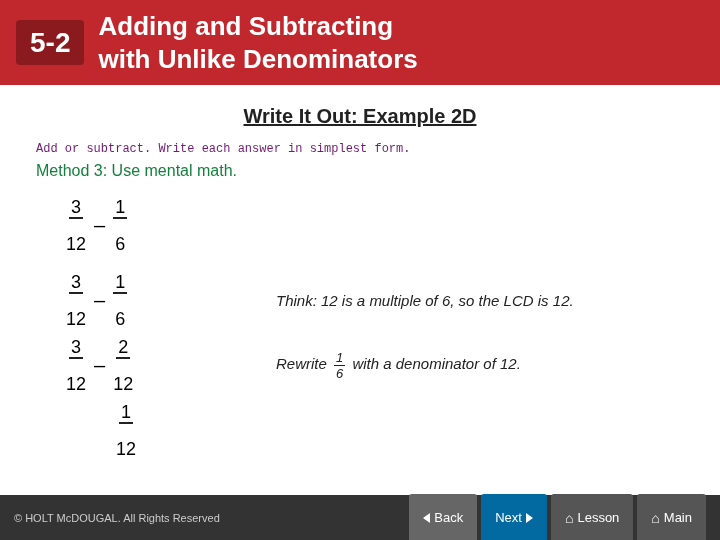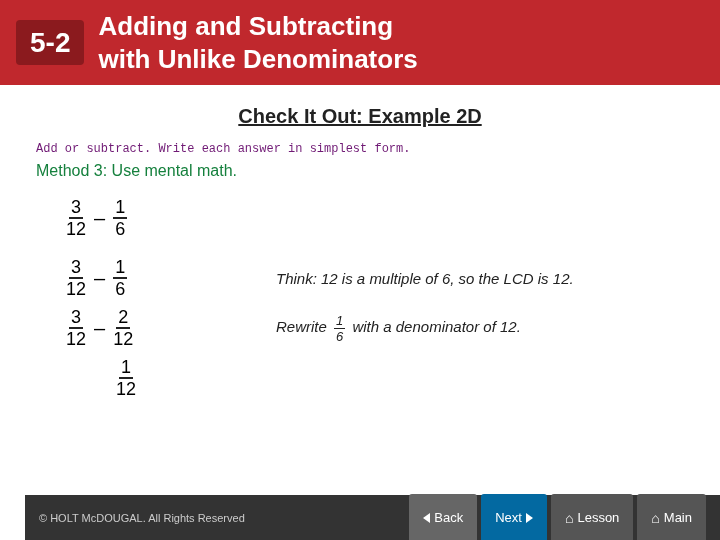--- a/index.html
+++ b/index.html
@@ -84,21 +84,21 @@
     .fraction .numerator {
       border-bottom: 2px solid #222;
       padding-bottom: 1px;
       padding-left: 2px;
       padding-right: 2px;
       font-size: 18px;
       text-align: center;
     }
 
     .fraction .denominator {
-      padding-top: 1px;
+      padding-top: 16px;
       font-size: 18px;
       text-align: center;
     }
 
     .operator {
       font-size: 20px;
       margin: 0 8px;
       align-self: center;
     }
 
@@ -135,21 +135,20 @@
       position: absolute;
       bottom: 0;
       left: 0;
       right: 0;
       background: #333;
       display: flex;
       align-items: center;
       justify-content: space-between;
       padding: 6px 14px;
       height: 45px;
-      margin-left: 25px;
     }
 
     .footer-copyright {
       color: #ccc;
       font-size: 11px;
     }
 
     .footer-buttons {
       display: flex;
       gap: 4px;
@@ -212,21 +211,21 @@
 <div class="header">
   <div class="header-badge">5-2</div>
   <div class="header-title">
     <div>Adding and Subtracting</div>
     <div>with Unlike Denominators</div>
   </div>
 </div>
 
 <div class="content">
 
-  <div class="section-title">Check It Out: Example 2D</div>
+  <div class="section-title">Write It Out: Example 2D</div>
 
   <div class="instruction">Add or subtract. Write each answer in simplest form.</div>
 
   <div class="method">Method 3: Use mental math.</div>
 
   <div class="fraction-block">
     <div class="fraction">
       <div class="numerator">3</div>
       <div class="denominator">12</div>
     </div>

